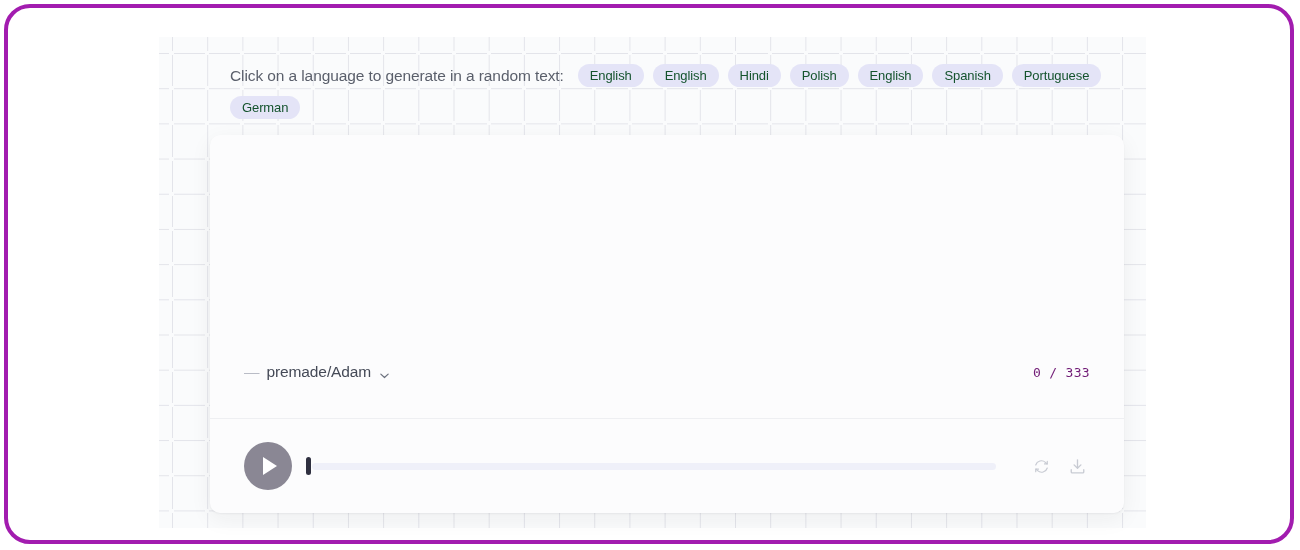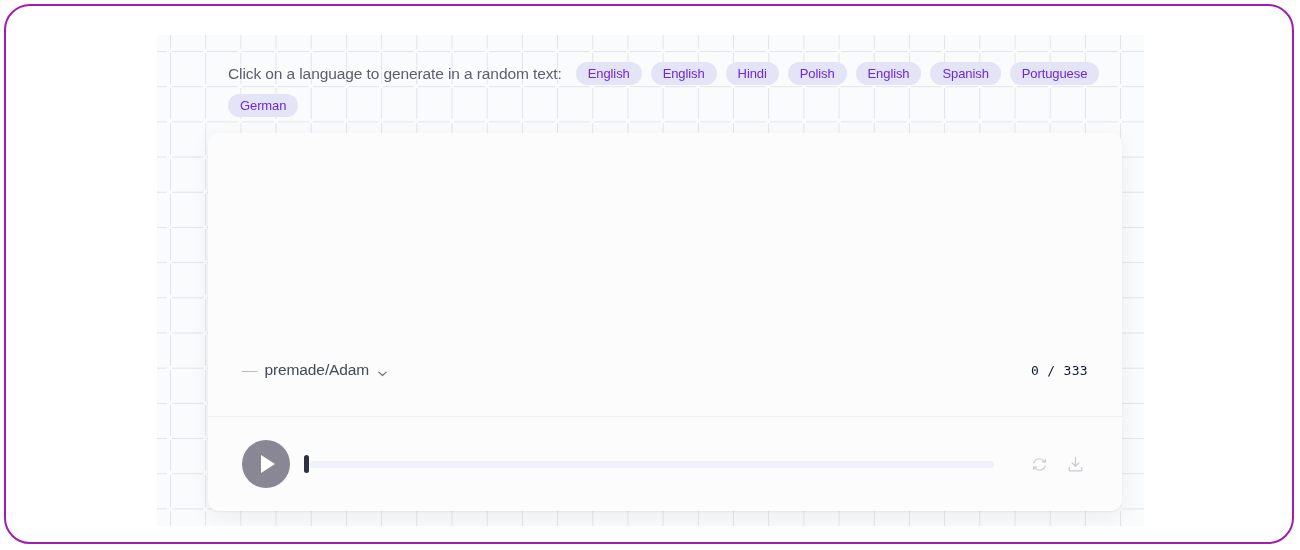--- a/index.html
+++ b/index.html
@@ -16,21 +16,21 @@
   }
 
   
   .outer-frame {
     position: absolute;
     left: 4px;
     top: 4px;
     width: 1290px;
     height: 540px;
     box-sizing: border-box;
-    border: 2px solid #a21caf;
+    border: 4px solid #a21caf;
     border-radius: 26px;
     background: #ffffff;
     overflow: hidden;
   }
 
   
   .panel {
     position: absolute;
     left: 151px;
     top: 29px;
@@ -84,21 +84,21 @@
     white-space: nowrap;
   }
   .chip {
     display: inline-flex;
     align-items: center;
     justify-content: center;
     height: 23px;
     padding: 0 12px;
     border-radius: 12px;
     background: #e4e4f7;
-    color: #6d28d9;
+    color: #14532d;
     font-size: 13px;
     letter-spacing: -0.1px;
     cursor: pointer;
     white-space: nowrap;
   }
 
   
   .card {
     position: absolute;
     left: 51px;
@@ -153,21 +153,21 @@
   }
   .chev {
     display: inline-block;
     width: 11px;
     height: 11px;
     margin-left: 1px;
   }
   .counter {
     font-family: "DejaVu Sans Mono", "Liberation Mono", monospace;
     font-size: 13px;
-    color: #0f172a;
+    color: #701a75;
     letter-spacing: 0.3px;
   }
 
   .divider {
     position: absolute;
     left: 0;
     right: 0;
     top: 283px;
     height: 1px;
     background: #eeeff2;

